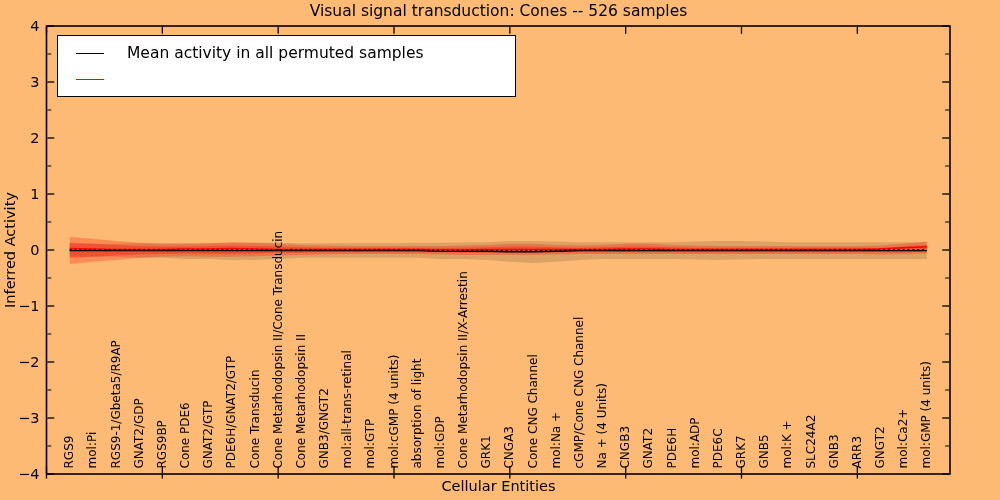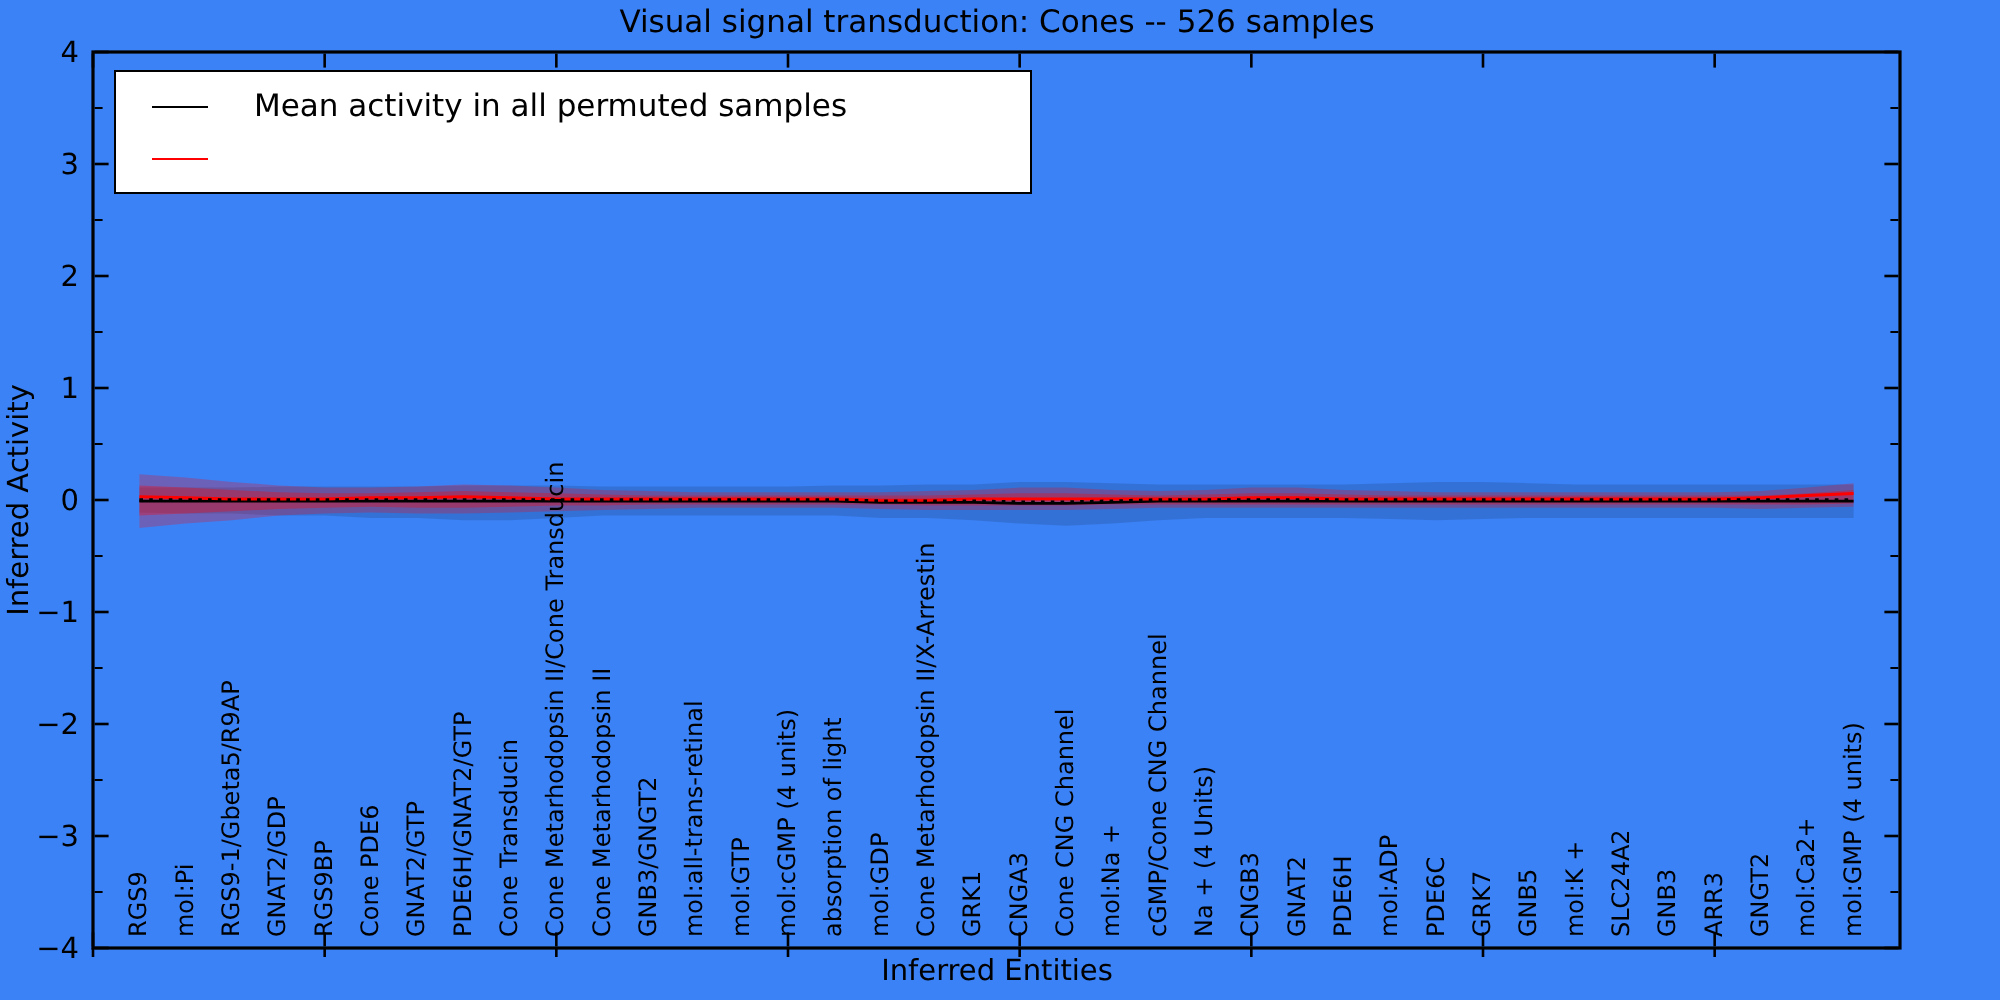--- a/index.html
+++ b/index.html
@@ -1,17 +1,17 @@
 <!DOCTYPE html>
 <html><head>
 <meta charset="utf-8">
 <style>
   html,body{margin:0;padding:0;background:#fff;}
   .figure{
-    position:relative;width:1000px;height:500px;background:#3b82f6;
+    position:relative;width:1000px;height:500px;background:#fdba74;
     font-family:"DejaVu Sans","Liberation Sans",sans-serif;color:#000;overflow:hidden;
   }
   .title{
     position:absolute;top:2px;left:47px;width:903px;text-align:center;
     font-size:15.5px;white-space:nowrap;
   }
   .ylabel{
     position:absolute;left:10px;top:250px;
     transform:translate(-50%,-50%) rotate(-90deg);
     font-size:14.5px;white-space:nowrap;
@@ -163,14 +163,14 @@
         </span>
       <span class="legend-label">Mean activity in all permuted samples</span>
     </div>
     <div class="legend-row">
       <span class="swatch">
           <span class="line red"></span>
         </span>
     </div>
   </div>
 
-  <div class="xlabel">Inferred Entities</div>
+  <div class="xlabel">Cellular Entities</div>
 </div>
 
 </body></html>

